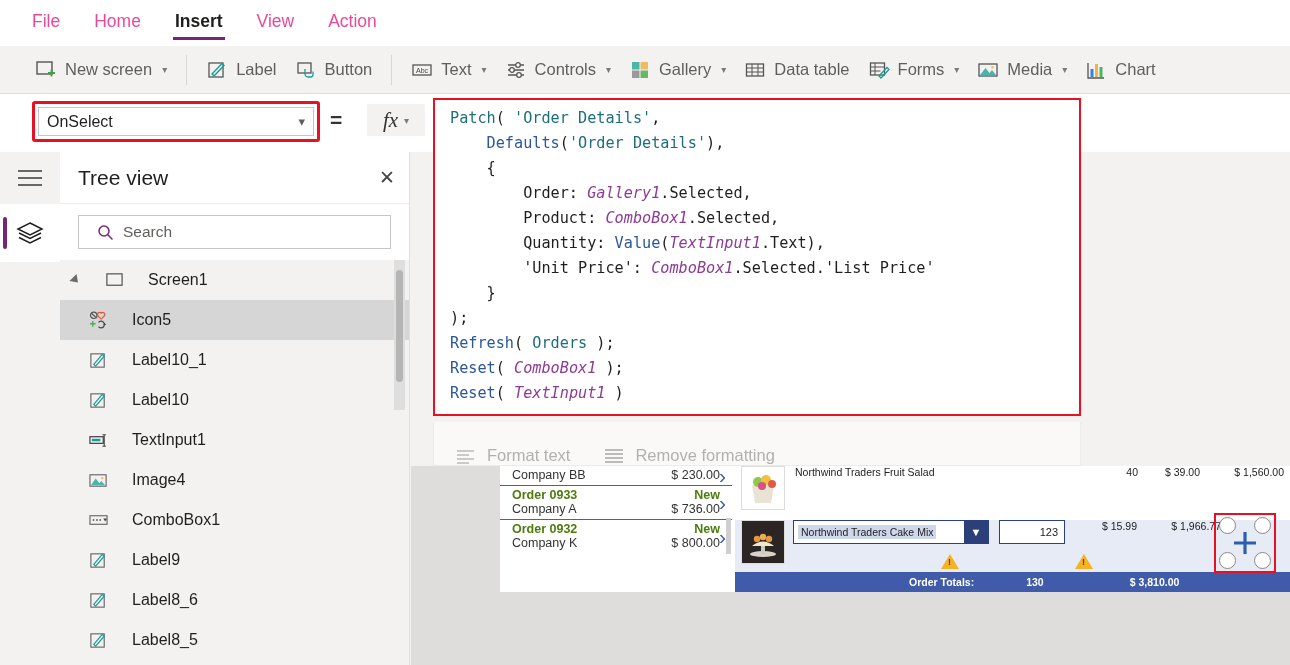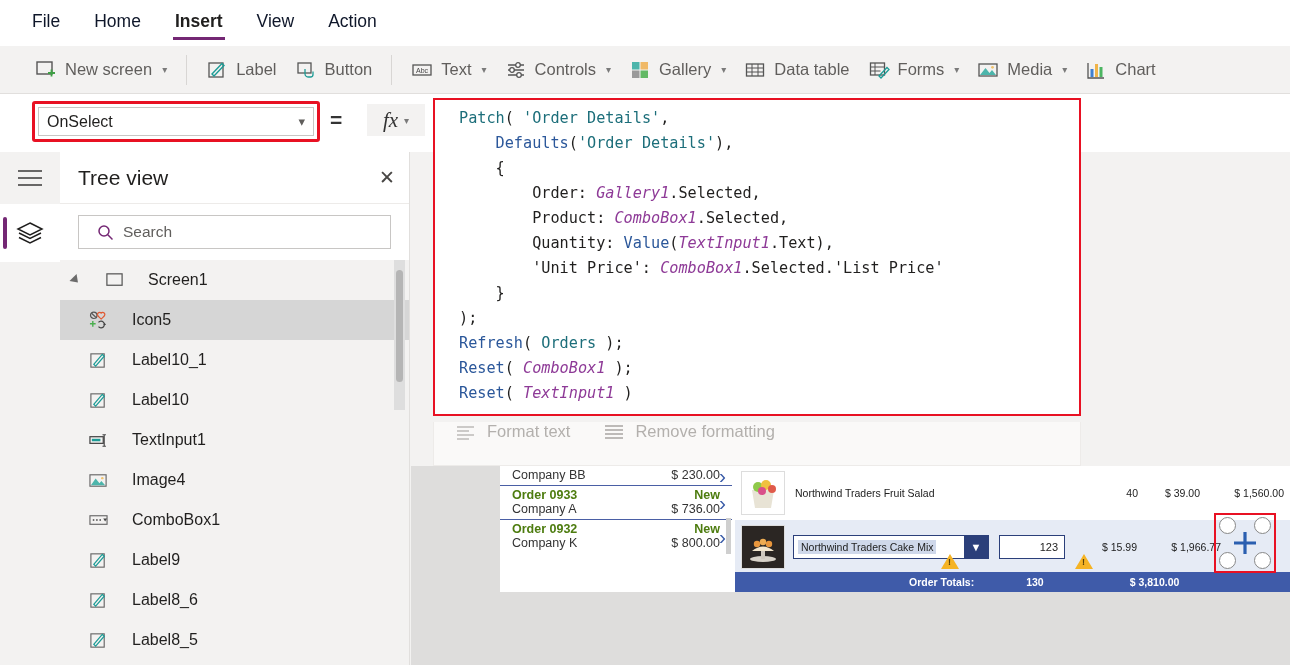--- a/index.html
+++ b/index.html
@@ -9,21 +9,21 @@
     background: #fff; overflow: hidden;
   }
   .app { position: relative; width: 1290px; height: 665px; background: #f3f2f1; }
 
   
   .menubar {
     position: absolute; top: 0; left: 0; width: 1290px; height: 46px;
     background: #fff; display: flex; align-items: center; padding-left: 30px;
   }
   .menu-item {
-    font-size: 17.5px; color: #0f172a; margin-right: 30px;
+    font-size: 17.5px; color: #ec4899; margin-right: 30px;
     position: relative; padding: 6px 2px 10px 2px; cursor: default;
   }
   .menu-item.active { color: #201f1e; font-weight: bold; }
   .menu-item.active::after {
     content: ""; position: absolute; left: 0; right: 0; bottom: 2px;
     height: 3px; background: #742774;
   }
 
   
   .ribbon {
@@ -63,34 +63,34 @@
   }
   .fx-box .fxi { font-family: "Liberation Serif", serif; font-style: italic; font-size: 21px; }
 
   
   .fx-outer {
     position: absolute; left: 433px; top: 98px; width: 648px; height: 318px;
     border: 2px solid #e81123; background: #fff; overflow: hidden;
   }
   .fx-code {
     font-family: "DejaVu Sans Mono", monospace;
-    font-size: 15.2px; line-height: 25px; padding: 6px 0 0 24px;
+    font-size: 15.2px; line-height: 25px; padding: 6px 0 0 15px;
     white-space: pre; color: #201f1e;
   }
   .t-fn { color: #1c6e7a; }
   .t-fn2 { color: #2b579a; }
   .t-str { color: #1c6e7a; }
   .t-ctl { color: #8e3a97; font-style: italic; }
   .t-pl { color: #201f1e; }
 
   
   .fmt-bar {
     position: absolute; left: 433px; top: 422px; width: 648px; height: 44px;
     background: #faf9f8; border: 1px solid #edebe9; border-top: none;
-    display: flex; align-items: flex-start; padding-left: 22px; gap: 34px;
+    display: flex; align-items: flex-end; padding-left: 22px; gap: 34px;
   }
   .fmt-btn { display: flex; align-items: center; gap: 11px; font-size: 16.5px; color: #b3b0ad; }
 
   
   .rail { position: absolute; left: 0; top: 152px; width: 60px; height: 513px; background: #f3f2f1; }
   .rail-ham {
     position: absolute; left: 0; top: 0; width: 60px; height: 52px;
     display: flex; align-items: center; justify-content: center;
   }
   .rail-layers {
@@ -144,21 +144,21 @@
   .orow { position: relative; padding: 2px 12px 3px 12px; border-top: 1.5px solid #4a5fa5; }
   .orow.first { border-top: none; }
   .oline { display: flex; justify-content: space-between; font-size: 12.5px; color: #333; }
   .oline.top { font-weight: bold; color: #4d7c0f; }
   .ocarat { position: absolute; right: 6px; top: 50%; transform: translateY(-50%);
             font-size: 21px; color: #3b5ca8; font-weight: 300; }
   .ogal-sb { position: absolute; right: 1px; top: 52px; width: 5px; height: 36px; background: #cfcfcf; }
 
   
   .pdet { position: absolute; left: 235px; top: 0; width: 555px; height: 126px; background: #fff; }
-  .prow { position: relative; display: flex; align-items: center; height: 54px; padding: 0 6px; }
+  .prow { position: relative; display: flex; height: 54px; padding: 0 6px; }
   .prow.sel { background: #e6ebf5; }
   .thumb { width: 44px; height: 44px; flex: 0 0 44px; border: 1px solid #ddd; overflow: hidden; }
   .pname { font-size: 10.5px; color: #222; margin-left: 10px; flex: 1; }
   .cbox {
     margin-left: 8px; width: 196px; height: 24px; border: 1.5px solid #2b3f7a;
     background: #fff; display: flex; align-items: center; position: relative;
   }
   .cbox .chip { background: #cfd8ea; font-size: 10.5px; color: #222; padding: 1px 3px; margin-left: 4px; }
   .cbox .cb-arrow {
     position: absolute; right: 0; top: 0; width: 24px; height: 100%;

